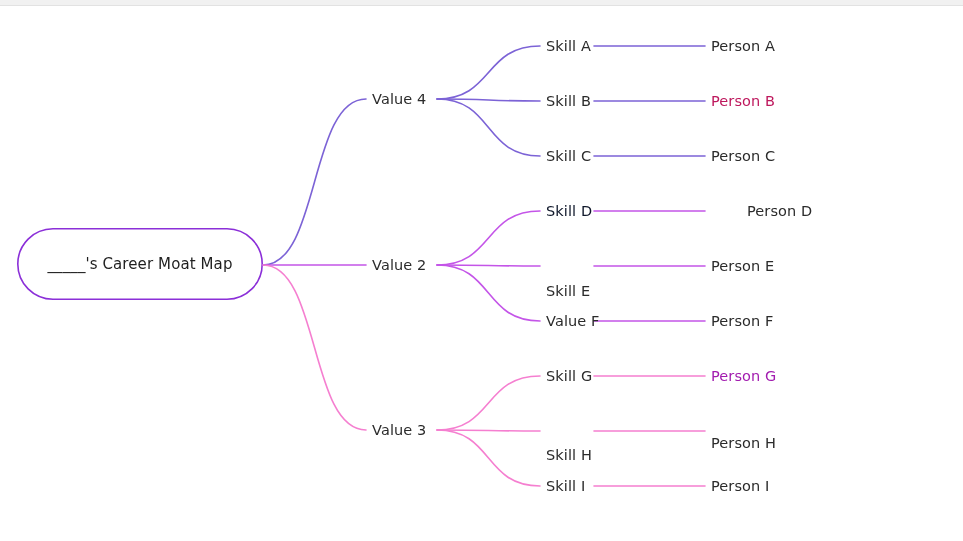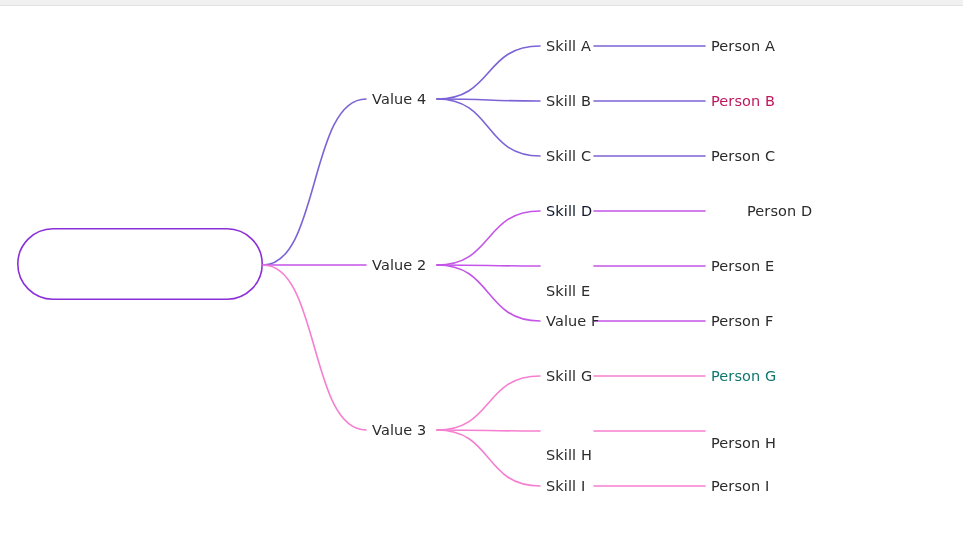--- a/index.html
+++ b/index.html
@@ -94,39 +94,40 @@
           <path d="M594,204 L705,204" fill="none" stroke="#c455e8" stroke-width="1.6" stroke-linecap="round"></path>
           <path d="M594,259 L705,259" fill="none" stroke="#c455e8" stroke-width="1.6" stroke-linecap="round"></path>
           <path d="M594,314 L705,314" fill="none" stroke="#c455e8" stroke-width="1.6" stroke-linecap="round"></path>
           <path d="M594,369 L705,369" fill="none" stroke="#f57fd0" stroke-width="1.6" stroke-linecap="round"></path>
           <path d="M594,424 L705,424" fill="none" stroke="#f57fd0" stroke-width="1.6" stroke-linecap="round"></path>
           <path d="M594,479 L705,479" fill="none" stroke="#f57fd0" stroke-width="1.6" stroke-linecap="round"></path>
         </g>
 
     </svg>
 
+    <div class="node-label root-label" id="root-text" style="left: 17px; top: 221px; width: 246px; height: 72px; display: flex; align-items: center; justify-content: center;">_____'s Career Moat Map</div>
 
     <div id="labels-layer">
         <div class="node-label" style="left: 372px; top: 92px; transform: translateY(-50%); color: rgb(43, 43, 43);">Value 4</div>
         <div class="node-label" style="left: 546px; top: 39px; transform: translateY(-50%); color: rgb(43, 43, 43);">Skill A</div>
         <div class="node-label" style="left: 711px; top: 39px; transform: translateY(-50%); color: rgb(43, 43, 43);">Person A</div>
         <div class="node-label" style="left: 546px; top: 94px; transform: translateY(-50%); color: rgb(43, 43, 43);">Skill B</div>
         <div class="node-label" style="left: 711px; top: 94px; transform: translateY(-50%); color: #be185d;">Person B</div>
         <div class="node-label" style="left: 546px; top: 149px; transform: translateY(-50%); color: rgb(43, 43, 43);">Skill C</div>
         <div class="node-label" style="left: 711px; top: 149px; transform: translateY(-50%); color: rgb(43, 43, 43);">Person C</div>
         <div class="node-label" style="left: 372px; top: 258px; transform: translateY(-50%); color: rgb(43, 43, 43);">Value 2</div>
         <div class="node-label" style="left: 546px; top: 204px; transform: translateY(-50%); color: #0f172a;">Skill D</div>
         <div class="node-label" style="left: 711px; top: 204px; transform: translateY(-50%); color: rgb(43, 43, 43); margin-left: 36px;">Person D</div>
         <div class="node-label" style="left: 546px; top: 259px; transform: translateY(-50%); color: rgb(43, 43, 43); margin-top: 25px;">Skill E</div>
         <div class="node-label" style="left: 711px; top: 259px; transform: translateY(-50%); color: rgb(43, 43, 43);">Person E</div>
         <div class="node-label" style="left: 546px; top: 314px; transform: translateY(-50%); color: rgb(43, 43, 43);">Value F</div>
         <div class="node-label" style="left: 711px; top: 314px; transform: translateY(-50%); color: rgb(43, 43, 43);">Person F</div>
         <div class="node-label" style="left: 372px; top: 423px; transform: translateY(-50%); color: rgb(43, 43, 43);">Value 3</div>
         <div class="node-label" style="left: 546px; top: 369px; transform: translateY(-50%); color: rgb(43, 43, 43);">Skill G</div>
-        <div class="node-label" style="left: 711px; top: 369px; transform: translateY(-50%); color: #0f766e;">Person G</div>
+        <div class="node-label" style="left: 711px; top: 369px; transform: translateY(-50%); color: #a21caf;">Person G</div>
         <div class="node-label" style="left: 546px; top: 424px; transform: translateY(-50%); color: rgb(43, 43, 43); margin-top: 24px;">Skill H</div>
         <div class="node-label" style="left: 711px; top: 424px; transform: translateY(-50%); color: rgb(43, 43, 43); margin-top: 12px;">Person H</div>
         <div class="node-label" style="left: 546px; top: 479px; transform: translateY(-50%); color: rgb(43, 43, 43);">Skill I</div>
         <div class="node-label" style="left: 711px; top: 479px; transform: translateY(-50%); color: rgb(43, 43, 43);">Person I</div>
       </div>
 
   </div>
 </div>
 
 </body></html>

